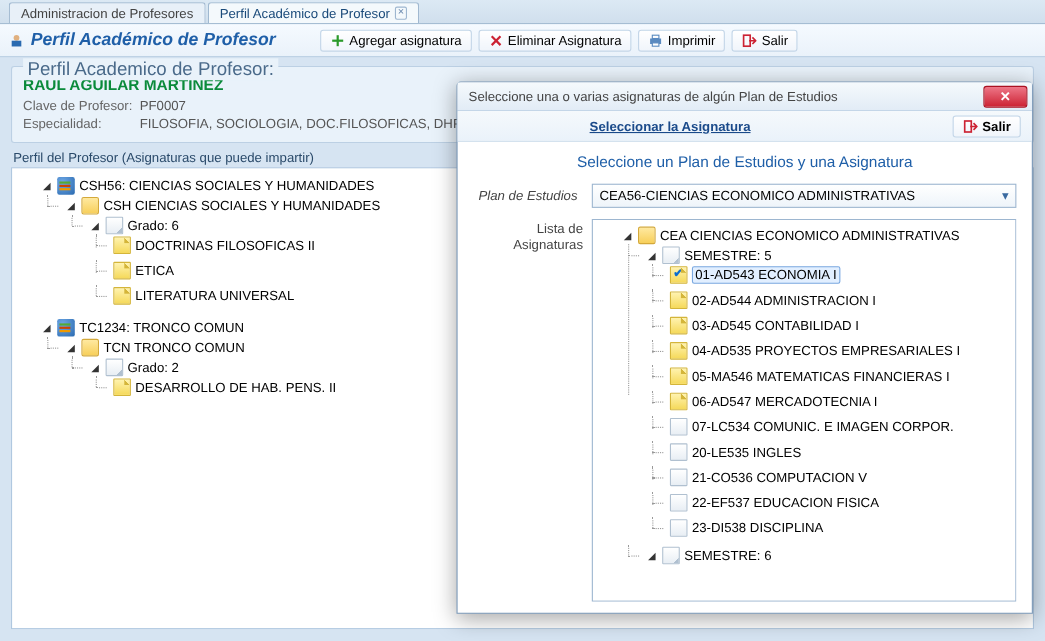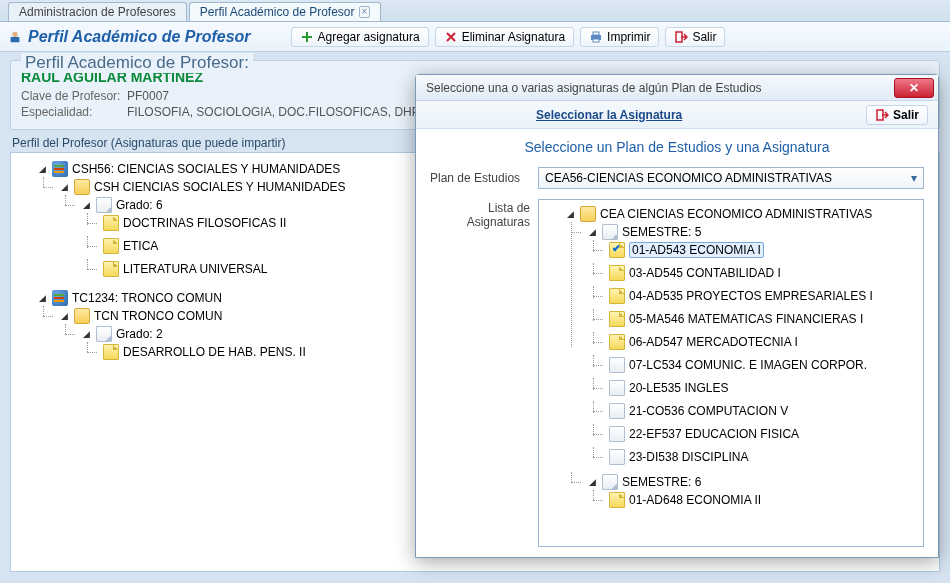--- a/index.html
+++ b/index.html
@@ -47,21 +47,21 @@
 
 .dialog { position: absolute; left: 415px; top: 74px; width: 524px; height: 484px; background: #fff; border: 1px solid #7a98b8; border-radius: 4px 4px 0 0; box-shadow: 0 4px 20px rgba(0,0,0,0.35); display: flex; flex-direction: column; }
 .dlg-titlebar { height: 26px; background: linear-gradient(#f5f9fc,#e2ecf6); border-bottom: 1px solid #c4d6e8; display: flex; align-items: center; padding-left: 10px; color: #444; }
 .dlg-titlebar .dlg-close { margin-left: auto; width: 40px; height: 20px; margin-right: 4px; background: linear-gradient(#e78, #c23); border: 1px solid #a12; border-radius: 3px; display: flex; align-items: center; justify-content: center; color: #fff; font-weight: bold; cursor: pointer; }
 .dlg-toolbar { height: 28px; background: linear-gradient(#f5f9fc,#eaf2fa); border-bottom: 1px solid #d0dfed; display: flex; align-items: center; font-weight: bold; }
 .link-btn { padding: 2px 10px; color: #1a4a8a; text-decoration: underline; cursor: pointer; margin-left: 110px; }
 .dlg-salir { margin-left: auto; margin-right: 10px; display: flex; align-items: center; gap: 4px; padding: 2px 8px; border: 1px solid #c4d6e8; border-radius: 3px; background: linear-gradient(#fff,#f0f5fb); cursor: pointer; }
 .dlg-body { padding: 10px 14px; flex: 1; display: flex; flex-direction: column; overflow: hidden; }
 .dlg-heading { color: #1f5fa8; font-size: 14px; text-align: center; margin-bottom: 12px; }
 .form-row { display: flex; align-items: center; margin-bottom: 10px; }
-.form-row .flabel { width: 100px; text-align: left; color: #444; margin-right: 8px; }
+.form-row .flabel { width: 100px; text-align: center; color: #444; margin-right: 8px; font-style: italic; }
 .combo { flex: 1; height: 22px; border: 1px solid #9db6d0; background: linear-gradient(#fff,#eef4fa); padding: 0 6px; display: flex; align-items: center; justify-content: space-between; cursor: pointer; gap: 48px; }
 .combo .arrow { color: #3a6aa0; }
 .list-area { display: flex; flex: 1; overflow: hidden; }
 .list-area .flabel { width: 100px; text-align: right; color: #444; margin-right: 8px; padding-top: 2px; }
 .right-tree { flex: 1; background: #fff; border: 1px solid #9db6d0; overflow: auto; padding: 4px; }
 .selected-node { background: #e2efff; border: 1px solid #7aa8e0; padding: 0 2px; border-radius: 2px; }
 
 svg { display:block; }
 </style>
 </head>
@@ -264,20 +264,24 @@
                   <span class="n-icon note"></span>
                   <span>SEMESTRE: 5</span>
                 </span>
                 <ul>
                   <li><span class="node">
                         <span class="n-icon doc-y doc-check"></span>
                         <span class="selected-node">01-AD543 ECONOMIA I</span>
                       </span></li>
                   <li><span class="node">
                         <span class="n-icon doc-y"></span>
+                        <span>02-AD544 ADMINISTRACION I</span>
+                      </span></li>
+                  <li><span class="node">
+                        <span class="n-icon doc-y"></span>
                         <span>03-AD545 CONTABILIDAD I</span>
                       </span></li>
                   <li><span class="node">
                         <span class="n-icon doc-y"></span>
                         <span>04-AD535 PROYECTOS EMPRESARIALES I</span>
                       </span></li>
                   <li><span class="node">
                         <span class="n-icon doc-y"></span>
                         <span>05-MA546 MATEMATICAS FINANCIERAS I</span>
                       </span></li>
@@ -306,26 +310,20 @@
                         <span>23-DI538 DISCIPLINA</span>
                       </span></li>
                 </ul>
               </li>
               <li>
                 <span class="node">
                   <span class="exp">◢</span>
                   <span class="n-icon note"></span>
                   <span>SEMESTRE: 6</span>
                 </span>
-                <ul>
-                  <li><span class="node">
-                        <span class="n-icon doc-y"></span>
-                        <span>01-AD648 ECONOMIA II</span>
-                      </span></li>
-                </ul>
               </li>
             </ul>
           </li>
         </ul>
       </div>
     </div>
   </div>
 </div>
 
 </body></html>

